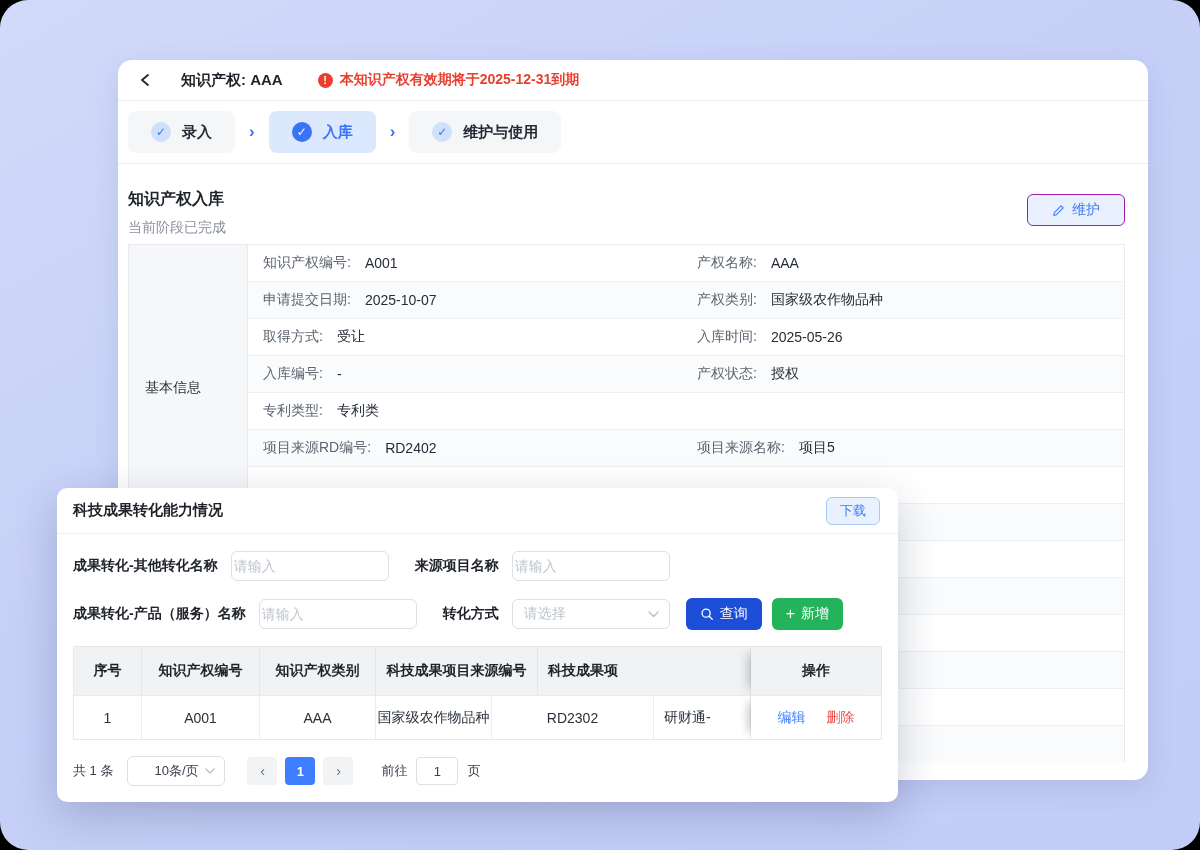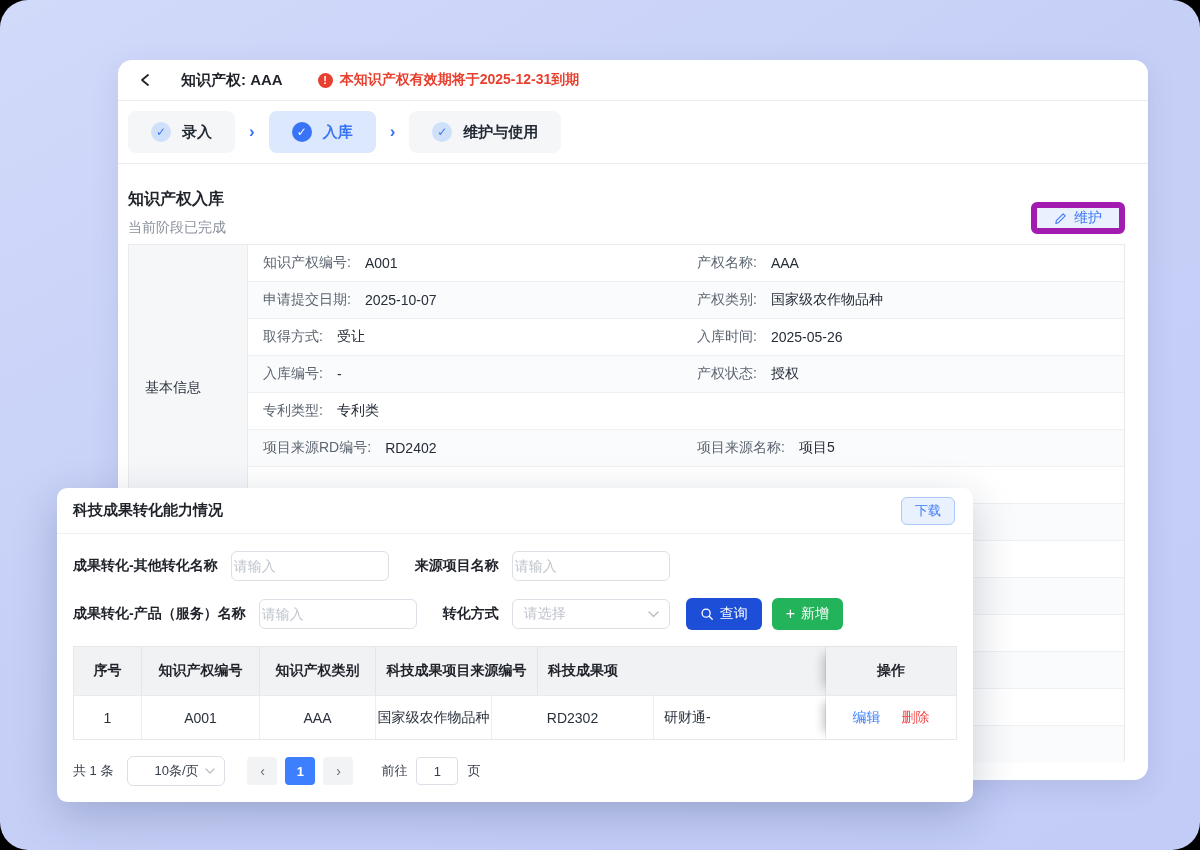--- a/index.html
+++ b/index.html
@@ -24,39 +24,39 @@
   .chip .ck{width:20px;height:20px;border-radius:50%;background:#cfe0fb;color:#3a74f6;font-size:12px;
             display:flex;align-items:center;justify-content:center;font-weight:700;}
   .chip.active{background:#dbe8fd;color:#3a74f6;}
   .chip.active .ck{background:#3a74f6;color:#fff;}
   .step-sep{margin:0 14px;color:#3a74f6;font-size:17px;font-weight:700;}
 
   
   .page-head{display:flex;justify-content:space-between;align-items:flex-start;padding:22px 23px 0 10px;height:80px;box-sizing:border-box;}
   .pg-title{font-size:16px;font-weight:700;color:#1f2329;line-height:26px;}
   .pg-sub{margin-top:7px;font-size:14px;color:#8b919c;}
-  .btn-light{display:flex;align-items:center;gap:7px;height:32px;padding:0 17px;background:#e9f1fe;
-             border:6px solid #a21caf;border-radius:6px;color:#3c77f6;font-size:14px;cursor:pointer;box-sizing:border-box;margin-top:16px;}
+  .btn-light{display:flex;align-items:center;gap:7px;height:32px;padding:0 24px;background:#e9f1fe;
+             border:1px solid #a21caf;border-radius:6px;color:#3c77f6;font-size:14px;cursor:pointer;box-sizing:border-box;margin-top:8px;}
 
   
   .info-table{position:relative;margin:0 23px 0 10px;border:1px solid #e9eaee;height:518px;box-sizing:border-box;}
   .info-label-col{position:absolute;left:0;top:0;bottom:0;width:118px;background:#f6f7f9;border-right:1px solid #e9eaee;}
   .info-label-col span{position:absolute;left:16px;top:134px;font-size:14px;color:#2a313c;}
   .irows{margin-left:118px;}
   .irow{display:flex;height:37px;box-sizing:border-box;border-bottom:1px solid #eef0f2;}
   .irow:last-child{border-bottom:none;}
   .irow.stripe{background:#fafbfc;}
   .icell{display:flex;align-items:center;box-sizing:border-box;padding-left:16px;font-size:14px;}
   .icell.l{width:434px;}
   .icell.r{flex:1;}
   .ilabel{color:#5c6570;margin-right:14px;white-space:nowrap;}
   .ivalue{color:#262d38;white-space:nowrap;}
 
   
-  .modal{position:absolute;left:57px;top:488px;width:916px;background:#fff;border-radius:10px;
+  .modal{position:absolute;left:57px;top:488px;width:841px;background:#fff;border-radius:10px;
          box-shadow:0 14px 44px rgba(25,35,80,.22);padding-bottom:12px;}
   .modal-header{height:45px;display:flex;align-items:center;justify-content:space-between;
                 padding:0 18px 0 16px;border-bottom:1px solid #eef0f2;}
   .m-title{font-size:15px;font-weight:700;color:#1f2329;}
   .btn-download{display:flex;align-items:center;height:28px;padding:0 13px;background:#e9f1fe;border:1px solid #a9c9fa;
                 border-radius:6px;color:#3c77f6;font-size:13px;cursor:pointer;box-sizing:border-box;}
 
   .m-form{padding:16px 16px 0 16px;}
   .f-row{display:flex;align-items:center;height:32px;margin-bottom:16px;}
   .f-label{font-size:14px;font-weight:700;color:#1f2329;margin-right:13px;white-space:nowrap;}

